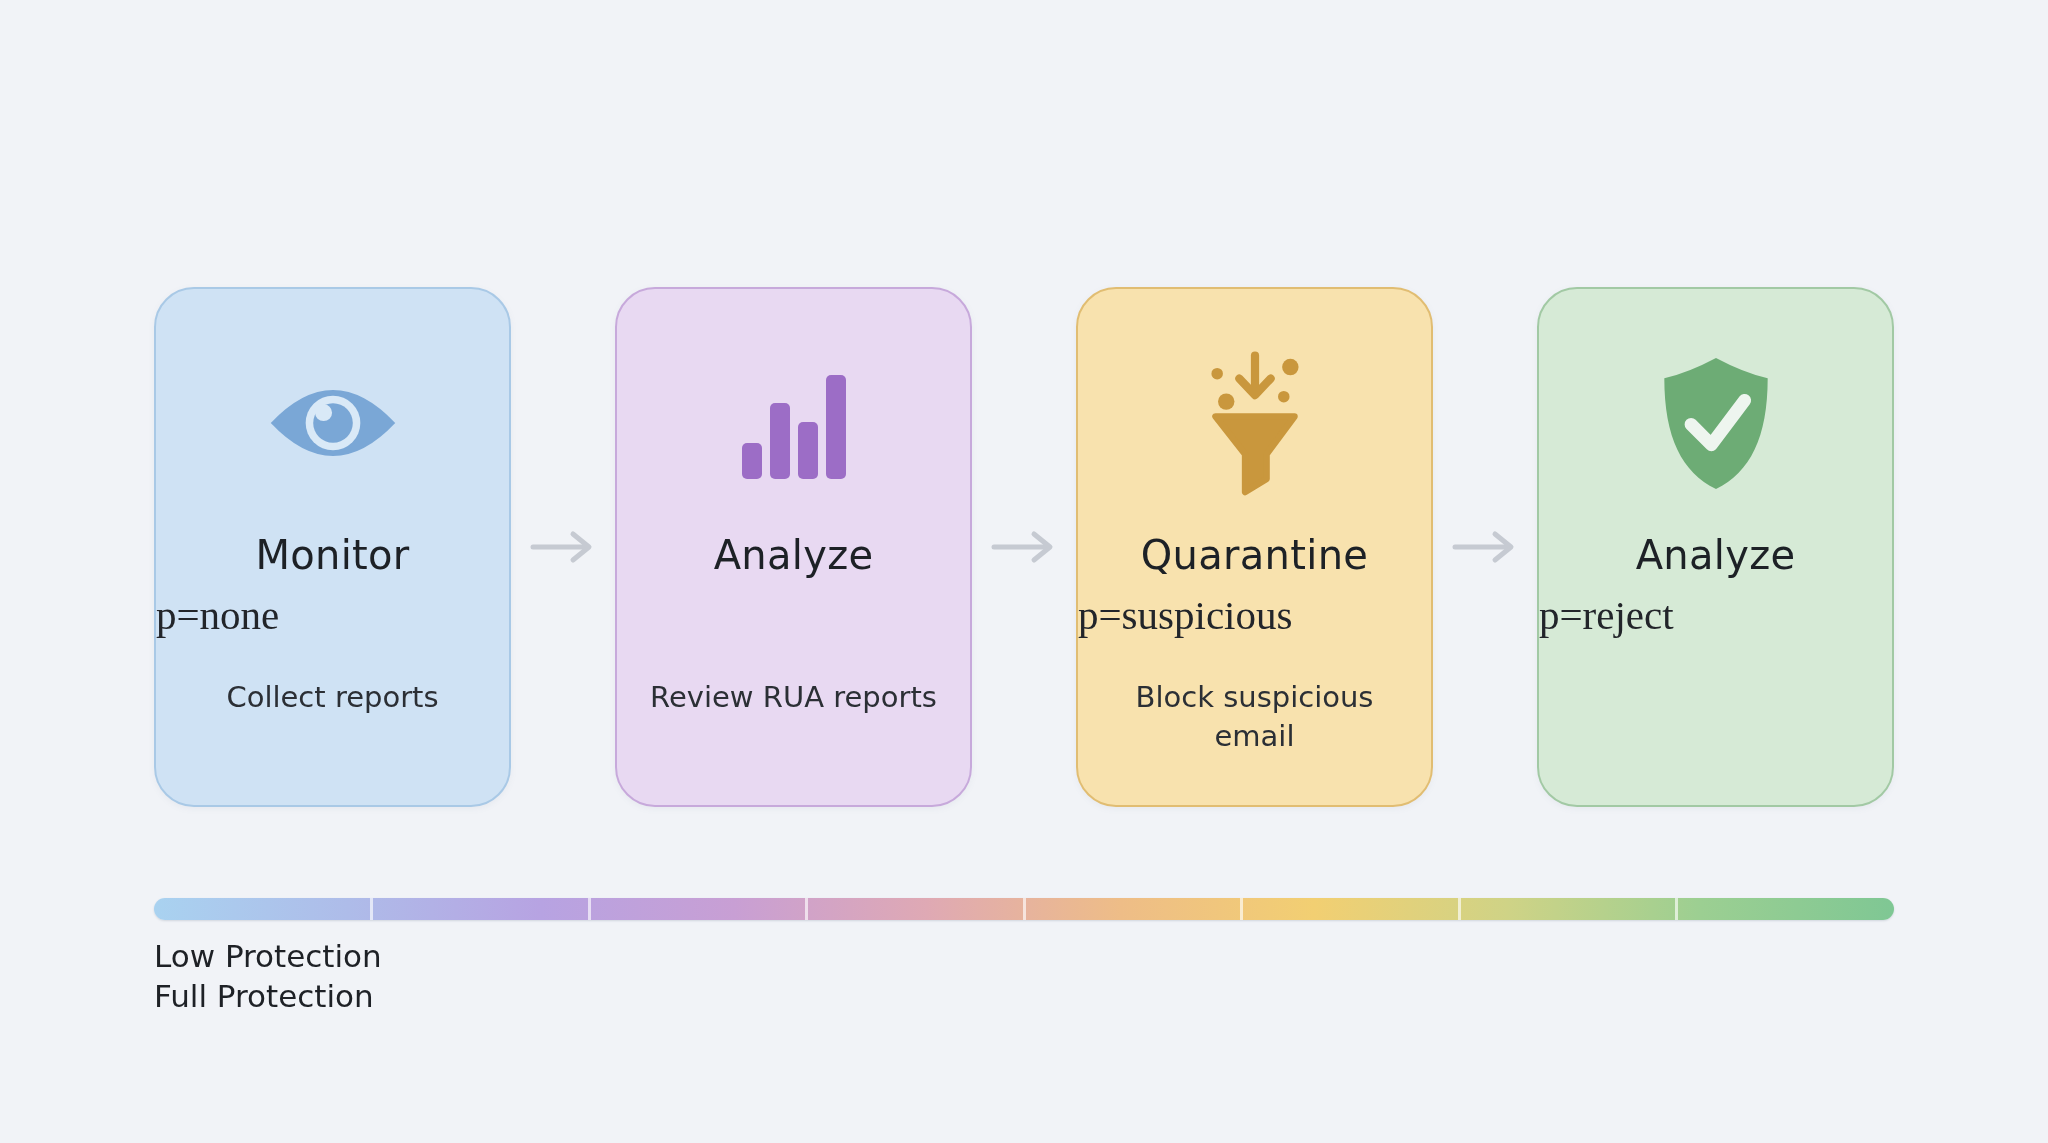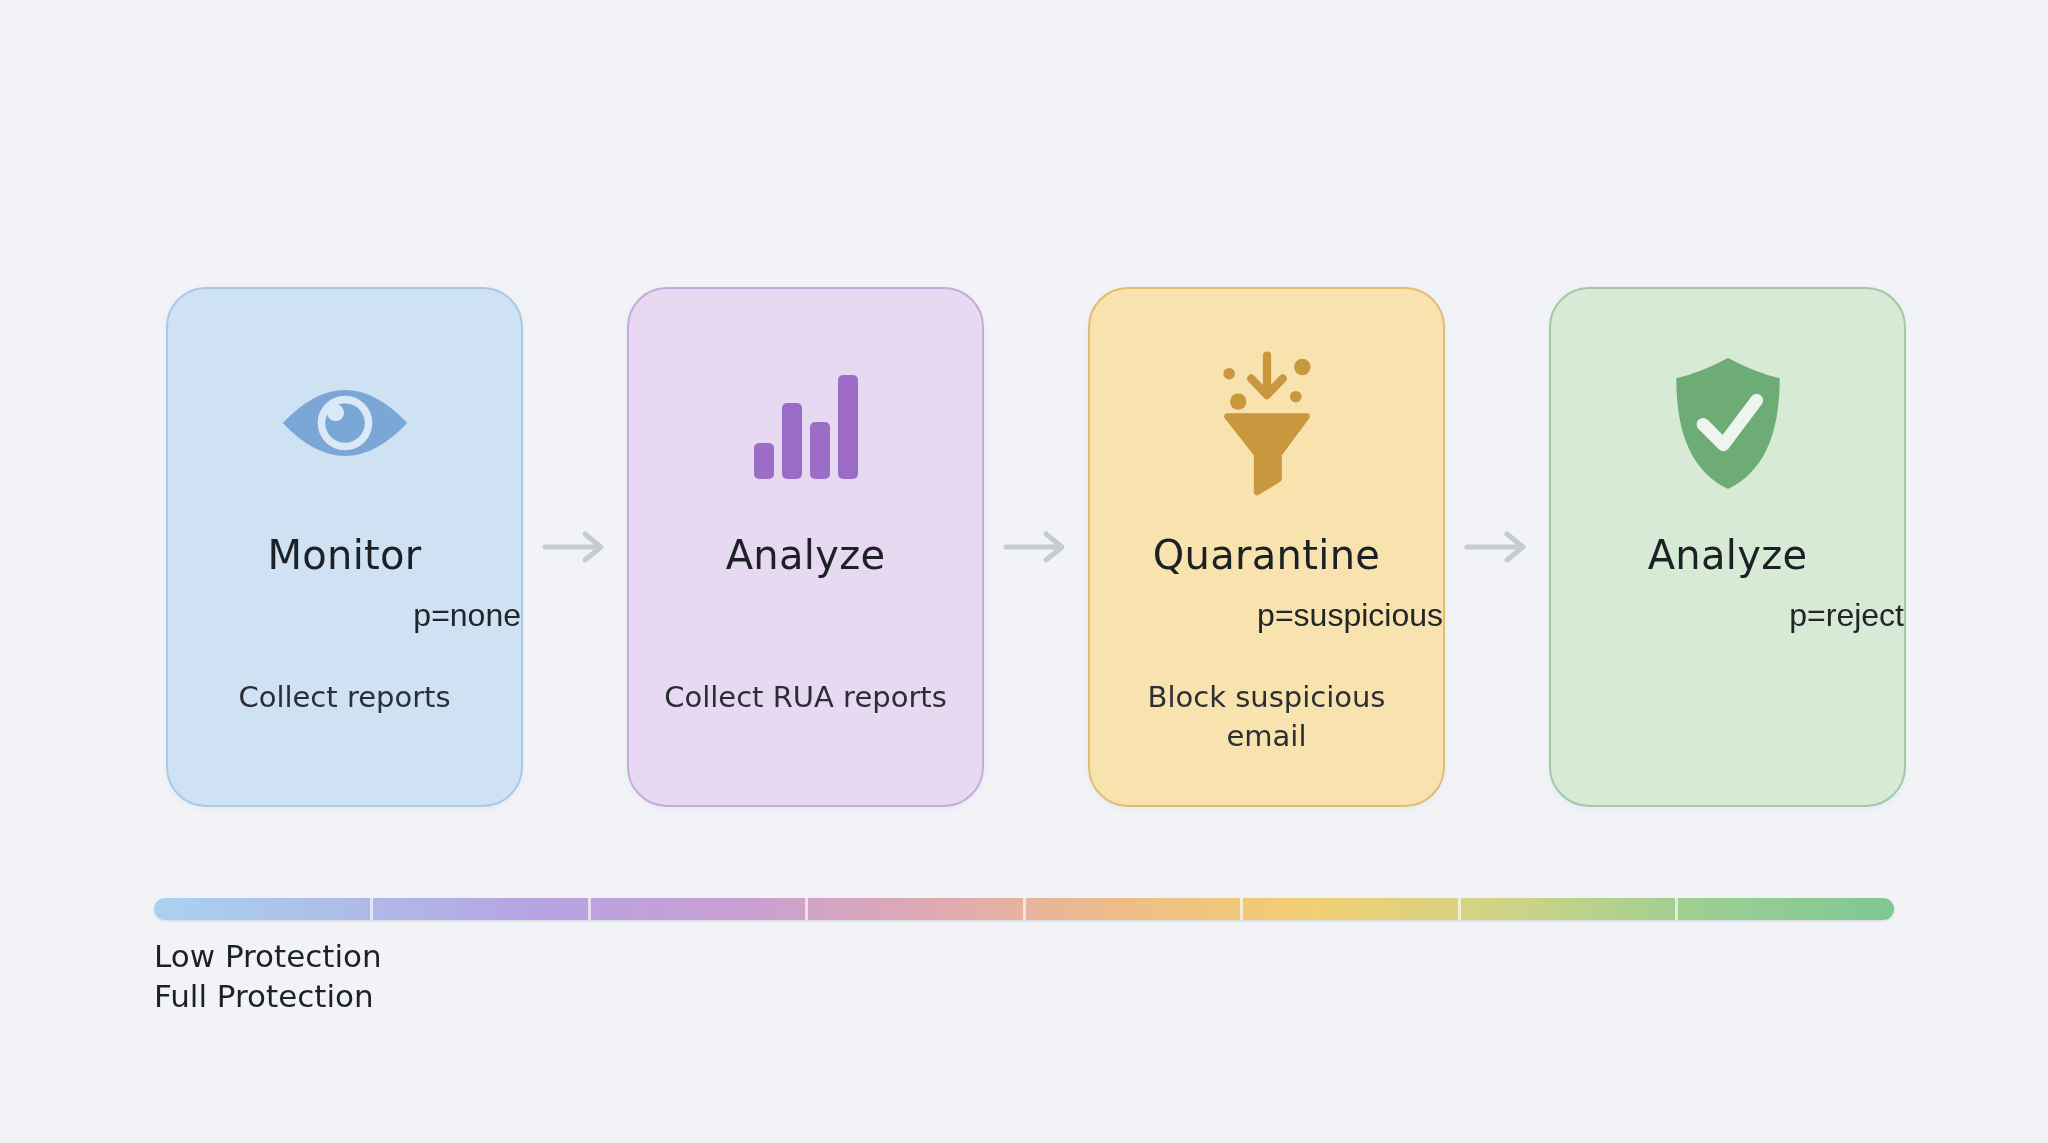--- a/index.html
+++ b/index.html
@@ -2,40 +2,40 @@
 <html><head>
 <meta charset="utf-8">
 <style>
   html,body{margin:0;padding:0;}
   .page{
     position:relative;width:2048px;height:1143px;overflow:hidden;
     font-family:"DejaVu Sans","Liberation Sans",sans-serif;
   }
   .cards-row{
     position:absolute;left:154px;top:287px;width:1740px;height:520px;
-    display:flex;justify-content:space-between;align-items:center;margin-left:12px;
+    display:flex;justify-content:space-between;align-items:center;
   }
   .card{
     position:relative;flex:0 0 auto;width:357px;height:520px;
     border-radius:40px;border:2px solid var(--border,#ccc);
     background:var(--bg,#eee);box-sizing:border-box;
     box-shadow:0 2px 6px rgba(120,130,150,0.08);
   }
   .card-icon{
     position:absolute;left:0;top:55px;width:100%;height:158px;
     display:flex;align-items:center;justify-content:center;
   }
   .card-title{
     position:absolute;left:0;top:245px;width:100%;text-align:center;
     font-size:40px;line-height:42px;font-weight:500;color:#1d2126;letter-spacing:0.3px;
   }
   .card-policy{
-    position:absolute;left:0;top:310px;width:100%;text-align:right;
-    font-family:Liberation Sans, sans-serif;
-    font-size:32px;line-height:33px;color:#22252a;
+    position:absolute;left:0;top:310px;width:100%;text-align:left;
+    font-family:Liberation Serif, serif;
+    font-size:41px;line-height:33px;color:#22252a;
   }
   .card-desc{
     position:absolute;left:50%;transform:translateX(-50%);top:389px;width:312px;
     text-align:center;font-size:29px;line-height:39px;color:#2b2f35;
   }
   .arrow{flex:0 0 auto;width:66px;height:36px;}
   .scale-bar{
     position:absolute;left:154px;top:898px;width:1740px;height:22px;
     border-radius:12px;box-shadow:0 1px 2px rgba(120,130,150,0.25);
   }
@@ -78,21 +78,21 @@
       <div class="card-icon">
         <svg width="104" height="112" viewBox="0 0 104 112" aria-hidden="true">
           <rect x="0" y="76" width="20" height="36" rx="5" fill="var(--icon)"></rect>
           <rect x="28" y="36" width="20" height="76" rx="5" fill="var(--icon)"></rect>
           <rect x="56" y="55" width="20" height="57" rx="5" fill="var(--icon)"></rect>
           <rect x="84" y="8" width="20" height="104" rx="5" fill="var(--icon)"></rect>
         </svg>
       </div>
       <div class="card-title">Analyze</div>
       <div class="card-policy"></div>
-      <div class="card-desc">Collect RUA reports</div>
+      <div class="card-desc">Review RUA reports</div>
     </div>
 
     <div class="arrow">
       <svg width="66" height="36" viewBox="0 0 66 36" aria-hidden="true">
         <path d="M3 18 H57" stroke="var(--arrow)" stroke-width="5" stroke-linecap="round" fill="none"></path>
         <path d="M43 5 L59 18 L43 31" stroke="var(--arrow)" stroke-width="5" stroke-linecap="round" stroke-linejoin="round" fill="none"></path>
       </svg>
     </div>
 
     <div class="card card-2" style="--bg: #f8e2ae; --border: #e1bd72; --icon: #c9973d; --icon-light: #f8e2ae;">

